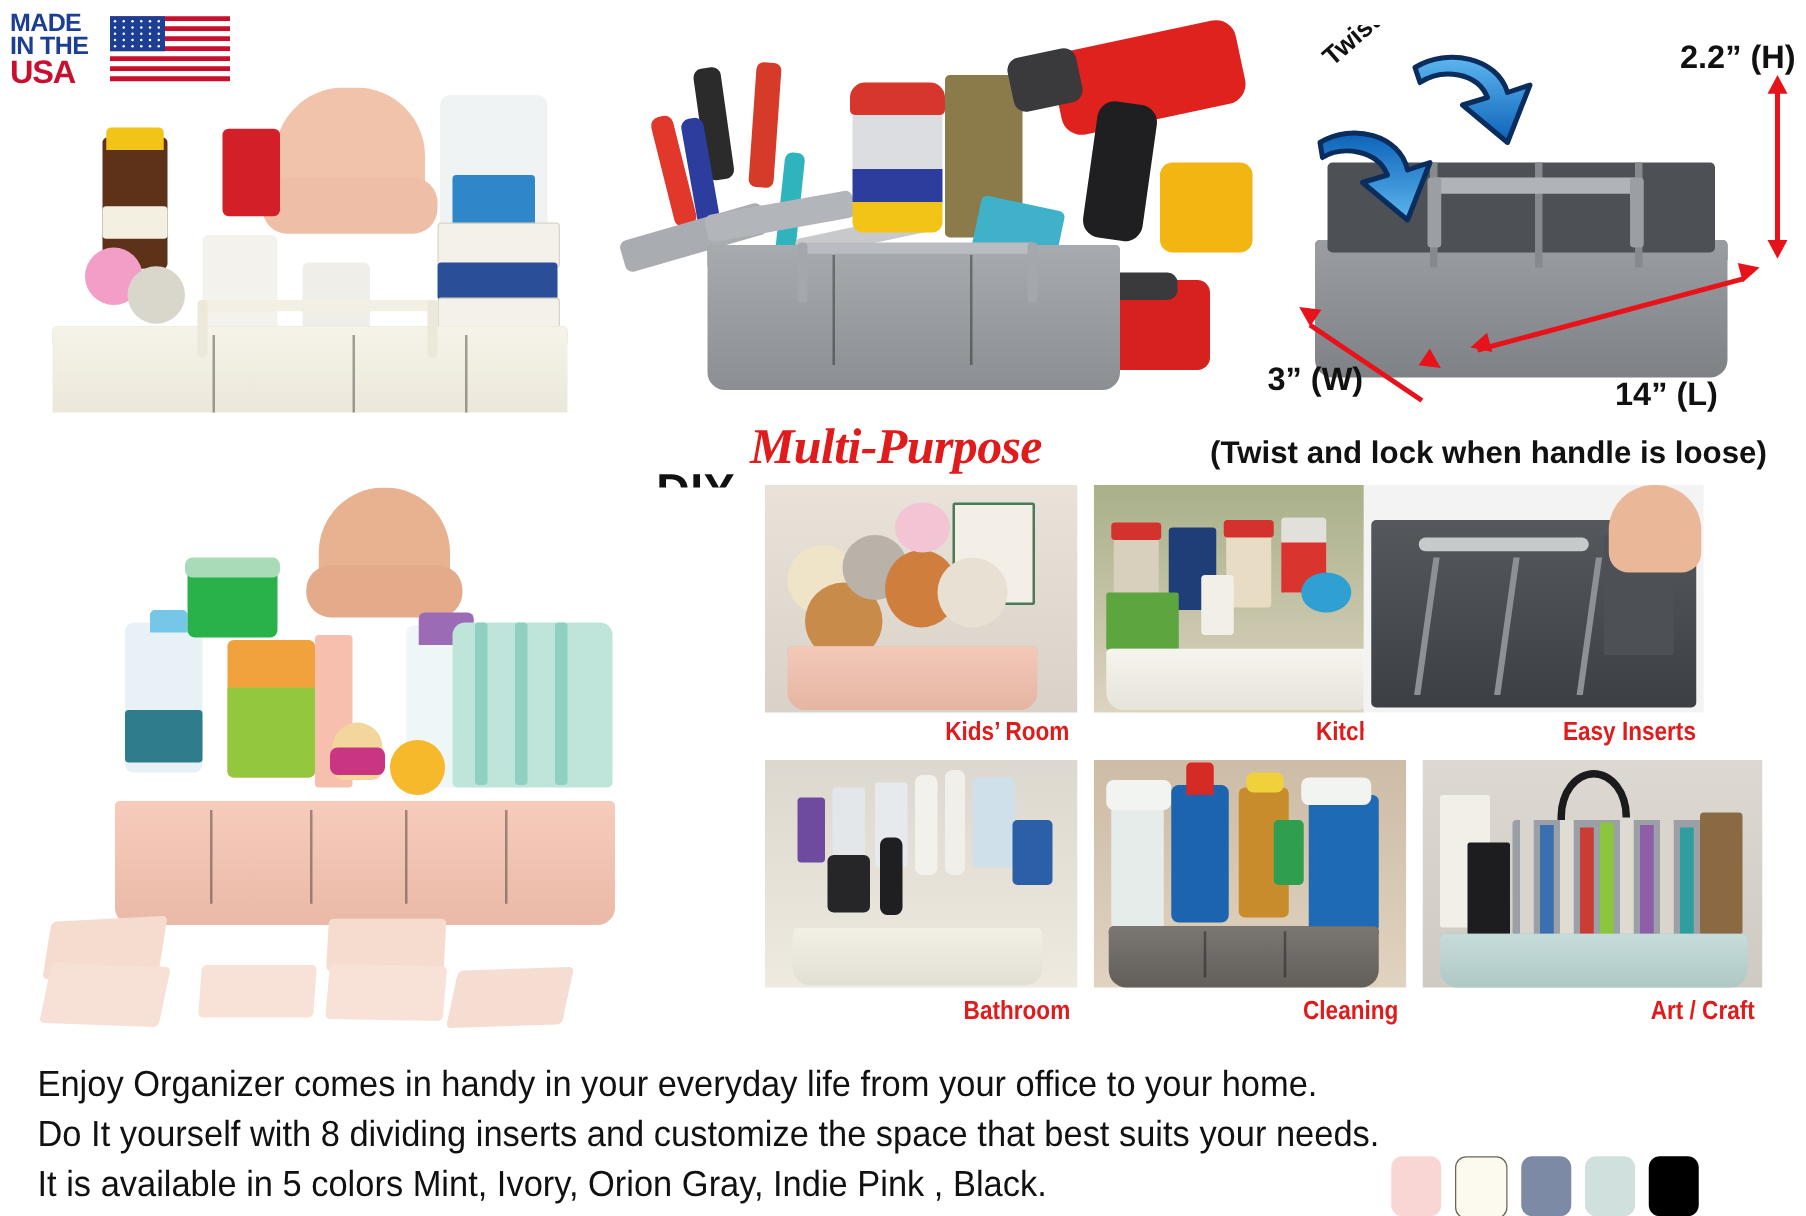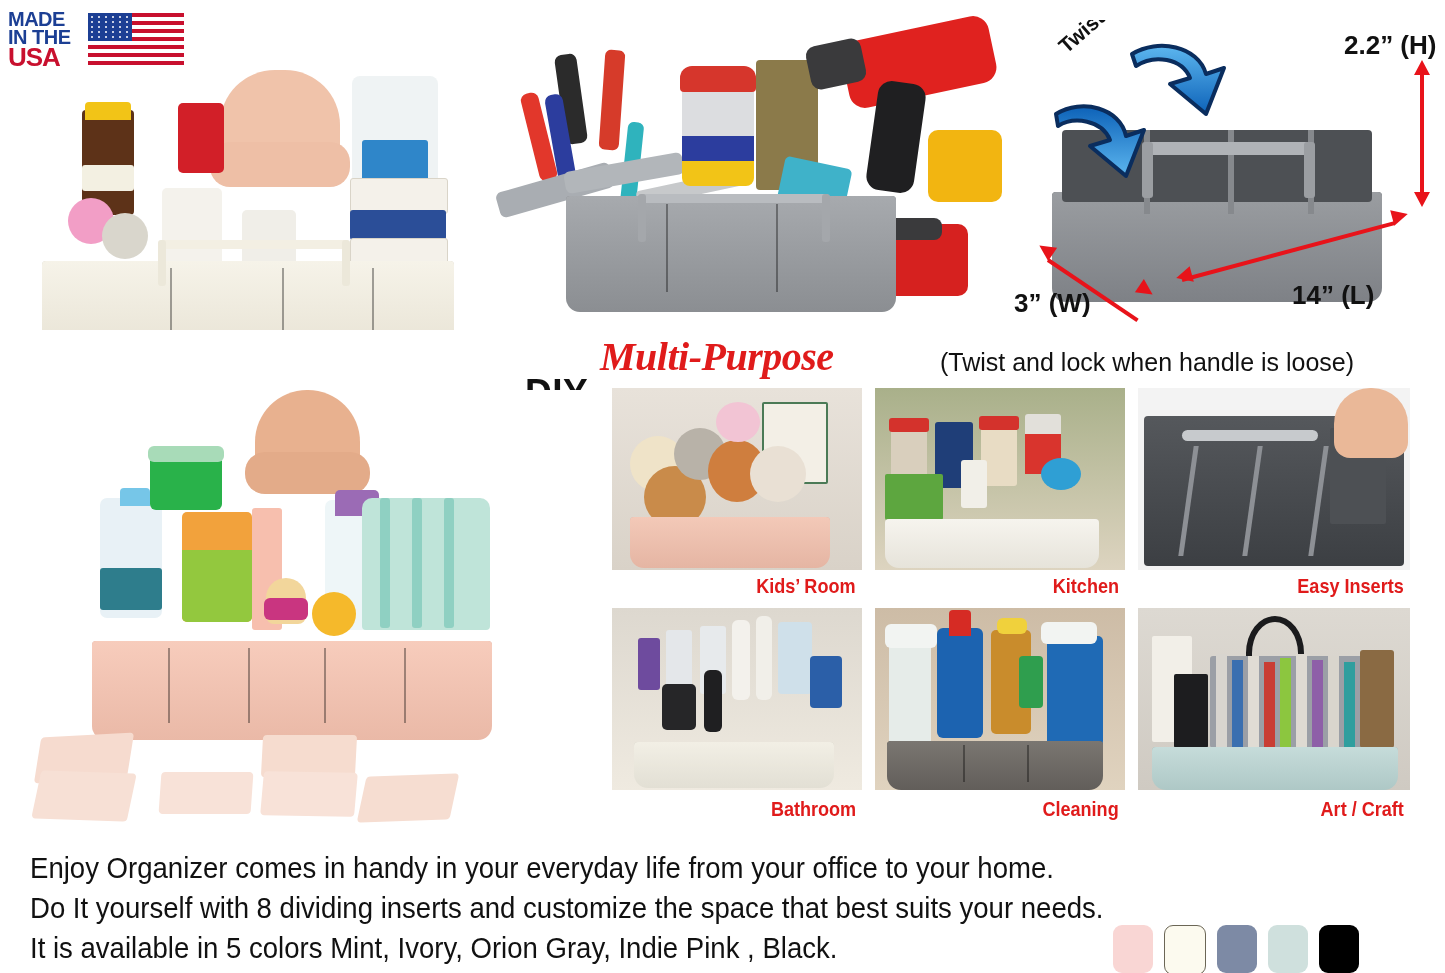--- a/index.html
+++ b/index.html
@@ -205,38 +205,38 @@
   <div class="arrowline" style="left:172px;top:258px;width:220px;height:4px;transform:rotate(-15deg);transform-origin:left center;"></div>
   <div class="arrowhead" style="left:382px;top:188px;border-top:8px solid transparent;border-bottom:8px solid transparent;border-left:16px solid #e8131a;transform:rotate(-15deg);"></div>
   <div class="arrowhead" style="left:166px;top:248px;border-top:8px solid transparent;border-bottom:8px solid transparent;border-right:16px solid #e8131a;transform:rotate(-15deg);"></div>
 
   <div class="arrowline" style="left:38px;top:238px;width:108px;height:4px;transform:rotate(34deg);transform-origin:left center;"></div>
   <div class="arrowhead" style="left:128px;top:262px;border-top:8px solid transparent;border-bottom:8px solid transparent;border-left:16px solid #e8131a;transform:rotate(34deg);"></div>
   <div class="arrowhead" style="left:28px;top:222px;border-top:8px solid transparent;border-bottom:8px solid transparent;border-right:16px solid #e8131a;transform:rotate(34deg);"></div>
 
   <div class="dimlabel" style="left:334px;top:10px;">2.2” (H)</div>
   <div class="dimlabel" style="left:4px;top:268px;">3” (W)</div>
-  <div class="dimlabel" style="left:282px;top:260px;">14” (L)</div>
+  <div class="dimlabel" style="left:282px;top:280px;">14” (L)</div>
 
   <svg class="abs" width="200" height="160" style="left:30px;top:12px;" viewBox="0 0 200 160">
     <defs>
       <linearGradient id="blg" x1="0" y1="0" x2="0" y2="1">
         <stop offset="0" stop-color="#5cb6ef"></stop>
           <stop offset="1" stop-color="#0d62b8"></stop>
       </linearGradient>
     </defs>
     <path d="M92 22 C118 6 158 14 166 42 L184 36 L166 82 L130 52 L150 46 C142 26 114 22 96 34 Z" fill="url(#blg)" stroke="#0a2d5e" stroke-width="4" stroke-linejoin="round"></path>
     <path d="M104 128 C78 144 40 134 34 106 L16 112 L34 66 L70 96 L50 102 C58 122 86 126 102 116 Z" fill="url(#blg)" stroke="#0a2d5e" stroke-width="4" stroke-linejoin="round" transform="rotate(180 60 105)"></path>
   </svg>
   <div id="twist-text" style="left:44px;top:20px;">Twist Lock</div>
 </div>
 
 <div id="hl-diy" style="left:525px;top:338px;margin-top:34px;">DIY</div>
 <div id="hl-mp" style="left:600px;top:333px;">Multi-Purpose</div>
-<div id="twist-note" style="left:940px;top:348px;">(Twist and lock when handle is loose)</div>
+<div id="twist-note" style="left:968px;top:348px;font-weight:bold;">(Twist and lock when handle is loose)</div>
 
 <div class="abs photo" id="photo-baby" style="left:30px;top:390px;width:560px;height:445px;">
 
   <div class="abs" style="left:225px;top:0px;width:105px;height:92px;background:#e8b18f;border-radius:52px 52px 26px 26px;"></div>
   <div class="abs" style="left:215px;top:62px;width:125px;height:42px;background:#e3ab89;border-radius:20px;"></div>
 
   <div class="itm" style="left:70px;top:108px;width:62px;height:120px;background:#e8f1f6;border-radius:7px;"></div>
   <div class="itm" style="left:70px;top:178px;width:62px;height:42px;background:#2e7d8c;"></div>
   <div class="itm" style="left:90px;top:98px;width:30px;height:18px;background:#76c6e8;border-radius:4px 4px 0 0;"></div>
   <div class="itm" style="left:120px;top:62px;width:72px;height:58px;background:#29b24a;border-radius:6px;"></div>
@@ -301,21 +301,21 @@
   <div class="abs" style="left:10px;top:86px;width:58px;height:46px;background:#5da63f;border-radius:2px;"></div>
   <div class="abs" style="left:86px;top:72px;width:26px;height:48px;background:#f1efe8;border-radius:3px;"></div>
   <div class="abs rnd" style="left:166px;top:70px;width:40px;height:32px;background:#2f9fd4;"></div>
   <div class="caddy" style="left:10px;top:96px;width:214px;height:84px;">
     <div class="rim" style="background:#e8e5dc;"></div>
     <div class="body" style="background:linear-gradient(180deg,#f6f4ee,#e6e3da);"></div>
   </div>
   <div class="cap">Kitchen</div>
 </div>
 
-<div class="abs photo" style="left:1138px;top:388px;width:272px;height:212px;text-align:right;">
+<div class="abs photo" style="left:1091px;top:388px;width:272px;height:212px;text-align:right;">
   <div class="abs" style="left:0;top:0;width:272px;height:182px;background:#f3f3f3;"></div>
   <div class="abs" style="left:6px;top:28px;width:260px;height:150px;background:linear-gradient(180deg,#55585c,#3c3f43);border-radius:4px;"></div>
   <div class="abs" style="left:48px;top:58px;width:5px;height:110px;background:#8d9095;transform:skewX(-8deg);"></div>
   <div class="abs" style="left:112px;top:58px;width:5px;height:110px;background:#8d9095;transform:skewX(-8deg);"></div>
   <div class="abs" style="left:178px;top:58px;width:5px;height:110px;background:#8d9095;transform:skewX(-8deg);"></div>
   <div class="abs" style="left:44px;top:42px;width:136px;height:11px;background:#c7cacd;border-radius:6px;"></div>
   <div class="abs" style="left:192px;top:40px;width:56px;height:96px;background:#4d5054;border-radius:2px;"></div>
   <div class="abs" style="left:196px;top:0px;width:74px;height:70px;background:#eab898;border-radius:36px 36px 16px 16px;"></div>
   <div class="cap">Easy Inserts</div>
 </div>

